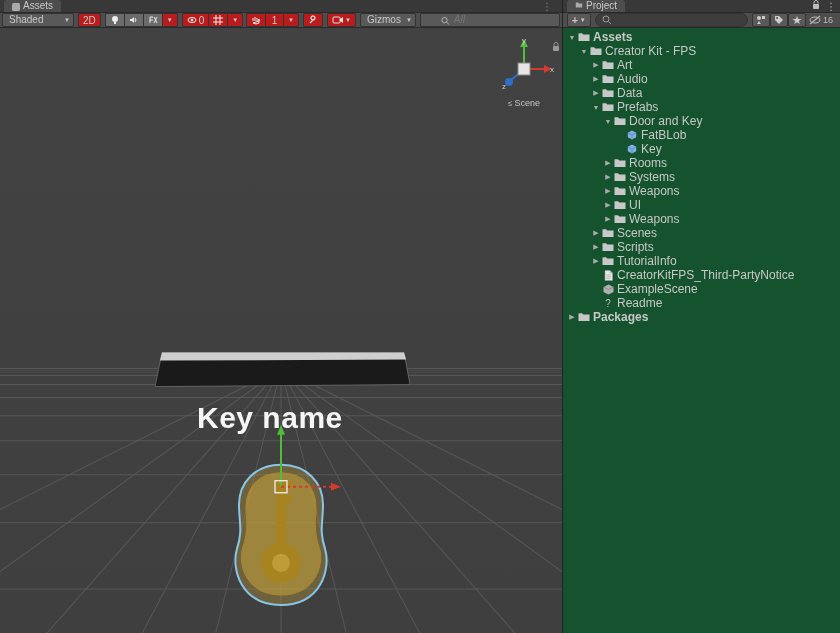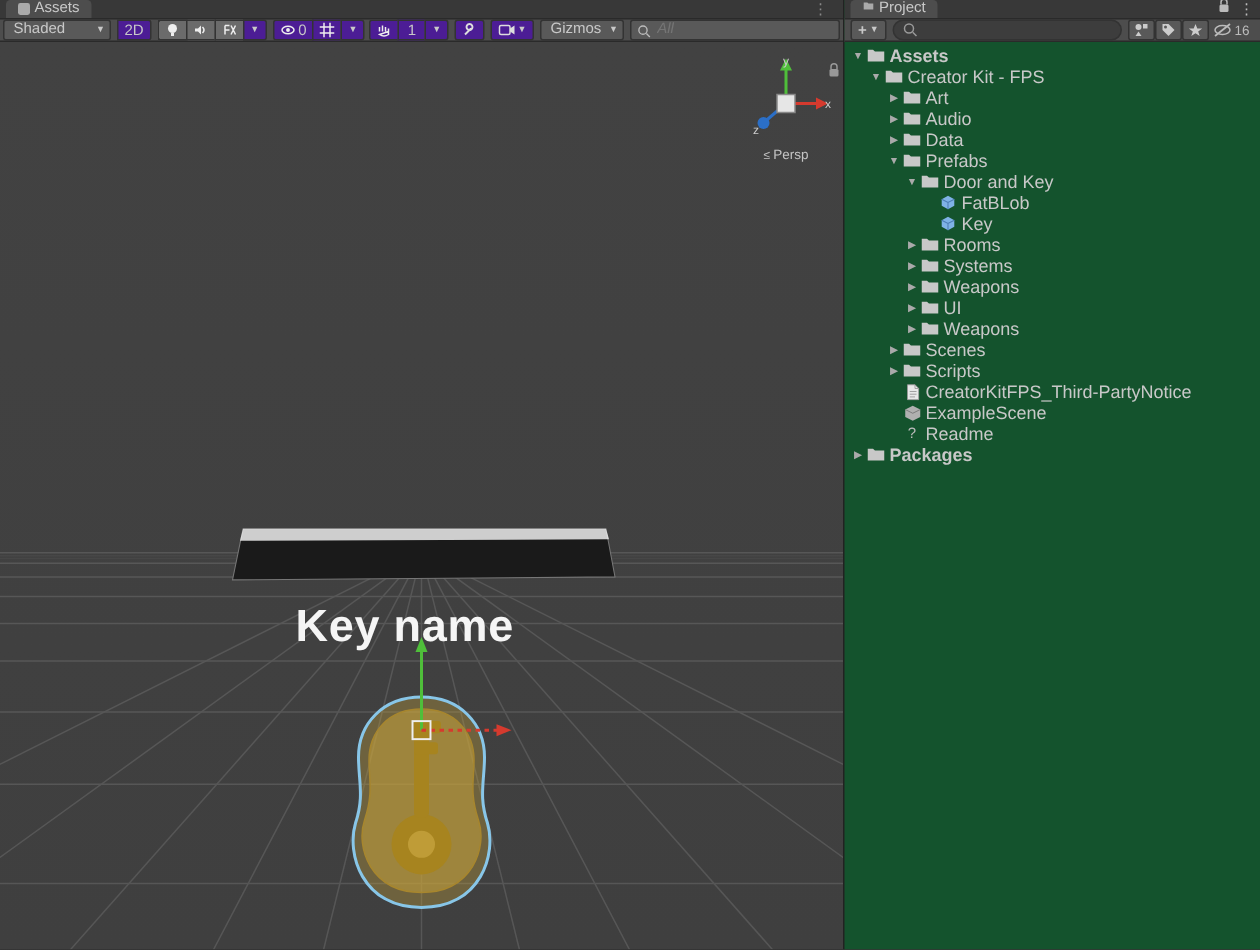--- a/index.html
+++ b/index.html
@@ -11,29 +11,29 @@
 .scene-panel{flex:0 0 562px;display:flex;flex-direction:column;background:#282828;position:relative;}
 .scene-tabbar{height:12px;display:flex;align-items:flex-end;padding:0 4px;background:#383838;}
 .scene-tab{background:#4d4d4d;color:#c8c8c8;font-size:10px;padding:0 8px;height:12px;line-height:12px;border-radius:3px 3px 0 0;display:flex;align-items:center;gap:3px;}
 .scene-tab .tab-icon{width:8px;height:8px;display:inline-block;}
 .scene-tabbar .tab-fill{flex:1;}
 .opts{color:#888;font-size:10px;padding:0 6px;cursor:pointer;}
 
 .scene-toolbar{height:16px;background:#4d4d4d;display:flex;align-items:center;gap:0;padding:0 2px;font-size:10px;border-top:1px solid #2a2a2a;border-bottom:1px solid #2a2a2a;}
 .tb-dd{background:#595959;height:14px;line-height:14px;padding:0 12px 0 6px;border:1px solid #333;border-radius:2px;font-size:10px;color:#c8c8c8;display:flex;align-items:center;gap:4px;position:relative;}
 .tb-dd .dd-car{font-size:6px;position:absolute;right:3px;}
-.tb-btn{background:#4c1d95;height:14px;min-width:18px;padding:0 4px;border:1px solid #333;border-radius:2px;display:flex;align-items:center;justify-content:center;cursor:pointer;}
+.tb-btn{background:#b91c1c;height:14px;min-width:18px;padding:0 4px;border:1px solid #333;border-radius:2px;display:flex;align-items:center;justify-content:center;cursor:pointer;}
 .tb-btn svg{display:block;}
 .tb-seg{display:flex;gap:0;}
 .tb-seg .tb-btn{border-radius:0;border-right:none;}
 .tb-seg .tb-btn:first-child{border-radius:2px 0 0 2px;}
 .tb-seg .tb-btn:last-child{border-radius:0 2px 2px 0;border-right:1px solid #333;}
 .tb-gap{width:4px;}
 .tb-spacer{flex:1;}
-.tb-search{display:flex;align-items:flex-end;gap:2px;background:#595959;border:1px solid #333;border-radius:2px;height:14px;padding:0 4px;width:140px;}
+.tb-search{display:flex;align-items:flex-end;gap:2px;background:#595959;border:1px solid #333;border-radius:2px;height:14px;padding:0 20px;width:140px;}
 .tb-search input{background:transparent;border:none;outline:none;font-size:10px;color:#c8c8c8;width:100%;font-style:italic;}
 .toggle-on{background:#6b6b6b;}
 
 .viewport{flex:1;position:relative;overflow:hidden;
 background:linear-gradient(#424242,#3f3f3f);}
 .viewport svg{width:100%;height:100%;display:block;}
 
 .gizmo-corner{position:absolute;top:8px;right:8px;width:60px;text-align:center;}
 .persp-label{font-size:9px;color:#c4c4c4;margin-top:2px;}
 .lock-ic{position:absolute;top:6px;right:-6px;font-size:9px;color:#999;}
@@ -264,21 +264,21 @@
           <text x="56" y="36" text-anchor="start" fill="#ccc" font-size="8">x</text>
           <text x="10" y="53" text-anchor="middle" fill="#ccc" font-size="8">z</text>
         </svg>
         <span class="lock-ic">
           <svg width="8" height="10" viewBox="0 0 8 10">
               <rect x="1" y="4" width="6" height="5" rx="1" fill="#999"></rect>
               <path d="M2,4 V2.5 a2,2 0 0 1 4,0 V4" fill="none" stroke="#999" stroke-width="1"></path>
             </svg>
         </span>
         <div class="persp-label">
-          <span style="font-size:8px;">≤ </span><span>Persp</span>
+          <span style="font-size:8px;">≤ </span><span>Scene</span>
         </div>
       </div>
 
       <div class="key-label">Key name</div>
     </div>
   </div>
 
   <div class="project-panel">
     <div class="project-tabbar">
       <div class="project-tab">
@@ -499,20 +499,30 @@
           <span class="foldout">▶</span>
           <span class="node-icon">
             <svg width="12" height="10" viewBox="0 0 12 10">
               <path class="svg-folder" d="M0.5,1.2 L4,1.2 L5.3,2.4 L11.5,2.4 L11.5,9 L0.5,9 Z"></path>
             </svg>
           </span>
           <span class="node-label">Scripts</span>
         </div>
         <div class="tree-row">
           <span class="indent" style="width: 28px;"></span>
+          <span class="foldout">▶</span>
+          <span class="node-icon">
+            <svg width="12" height="10" viewBox="0 0 12 10">
+              <path class="svg-folder" d="M0.5,1.2 L4,1.2 L5.3,2.4 L11.5,2.4 L11.5,9 L0.5,9 Z"></path>
+            </svg>
+          </span>
+          <span class="node-label">TutorialInfo</span>
+        </div>
+        <div class="tree-row">
+          <span class="indent" style="width: 28px;"></span>
           <span class="foldout empty"></span>
           <span class="node-icon">
             <svg width="9" height="11" viewBox="0 0 9 11">
               <path d="M1,0.5 L6,0.5 L8.5,3 L8.5,10.5 L1,10.5 Z" fill="#e8e8e8" stroke="#999" stroke-width="0.6"></path>
               <path d="M6,0.5 L6,3 L8.5,3" fill="none" stroke="#999" stroke-width="0.6"></path>
               <line x1="2.5" y1="5" x2="7" y2="5" stroke="#999" stroke-width="0.6"></line>
               <line x1="2.5" y1="6.8" x2="7" y2="6.8" stroke="#999" stroke-width="0.6"></line>
               <line x1="2.5" y1="8.6" x2="6" y2="8.6" stroke="#999" stroke-width="0.6"></line>
             </svg>
           </span>

